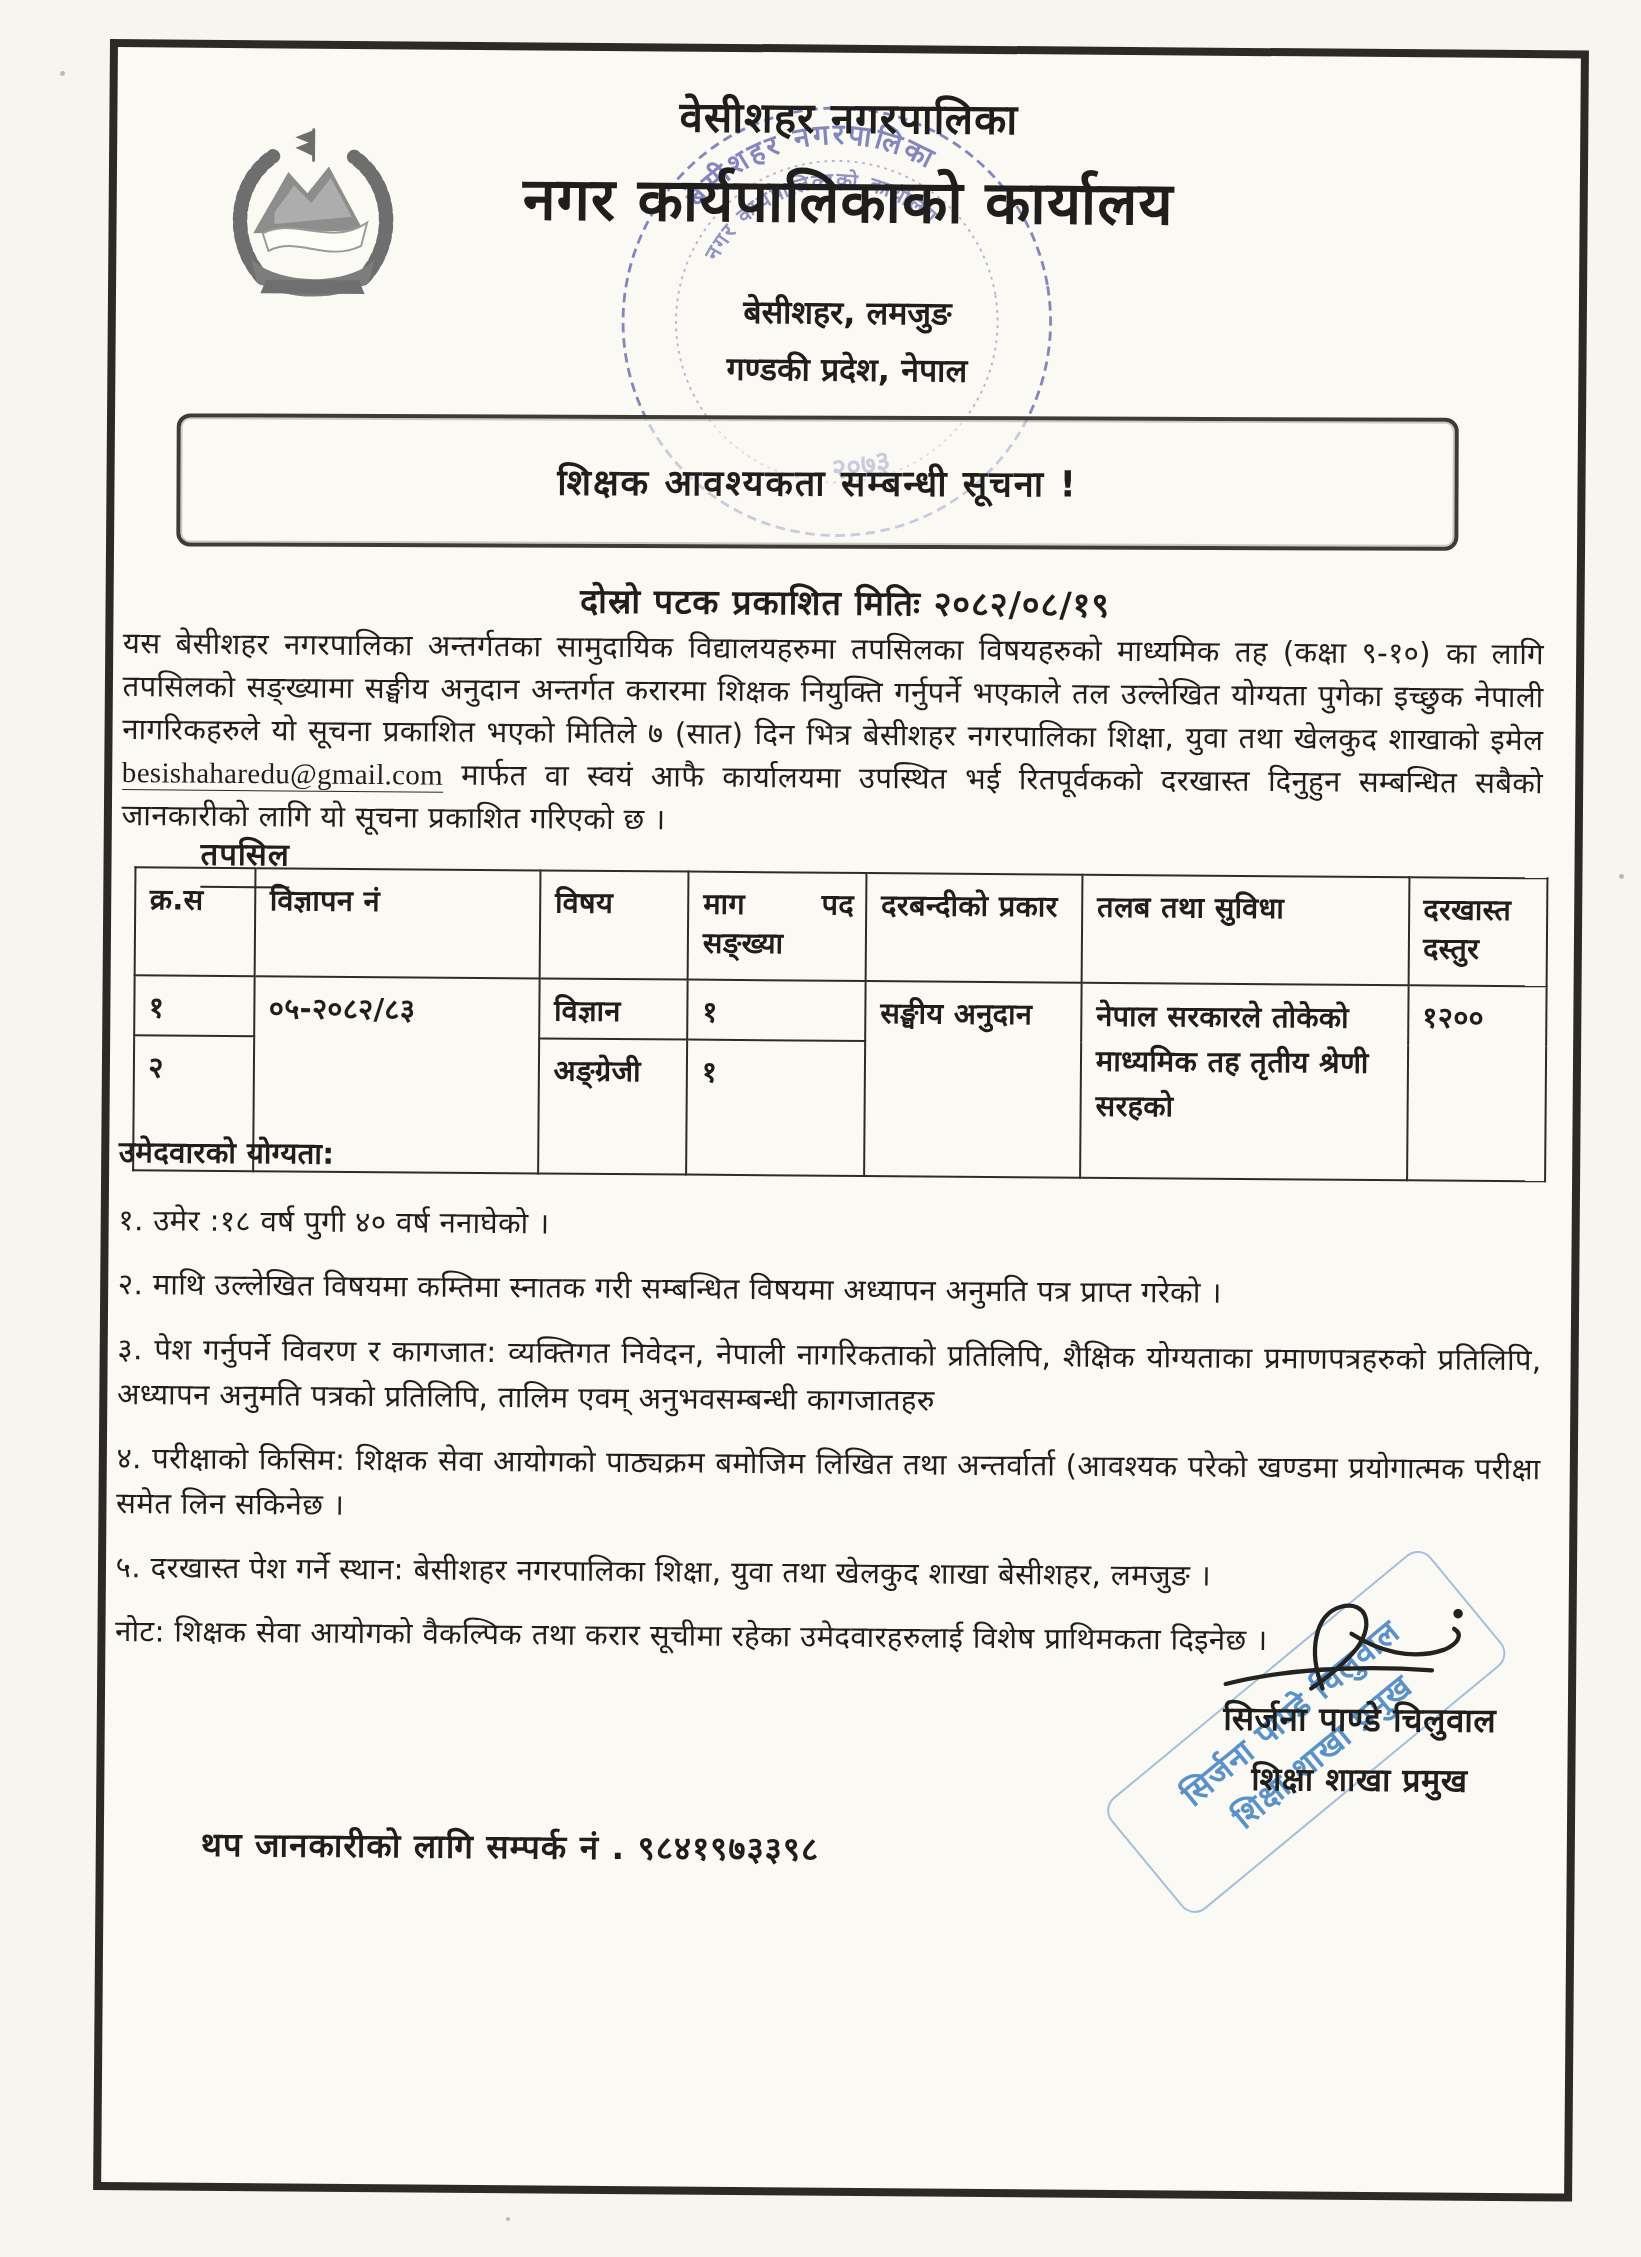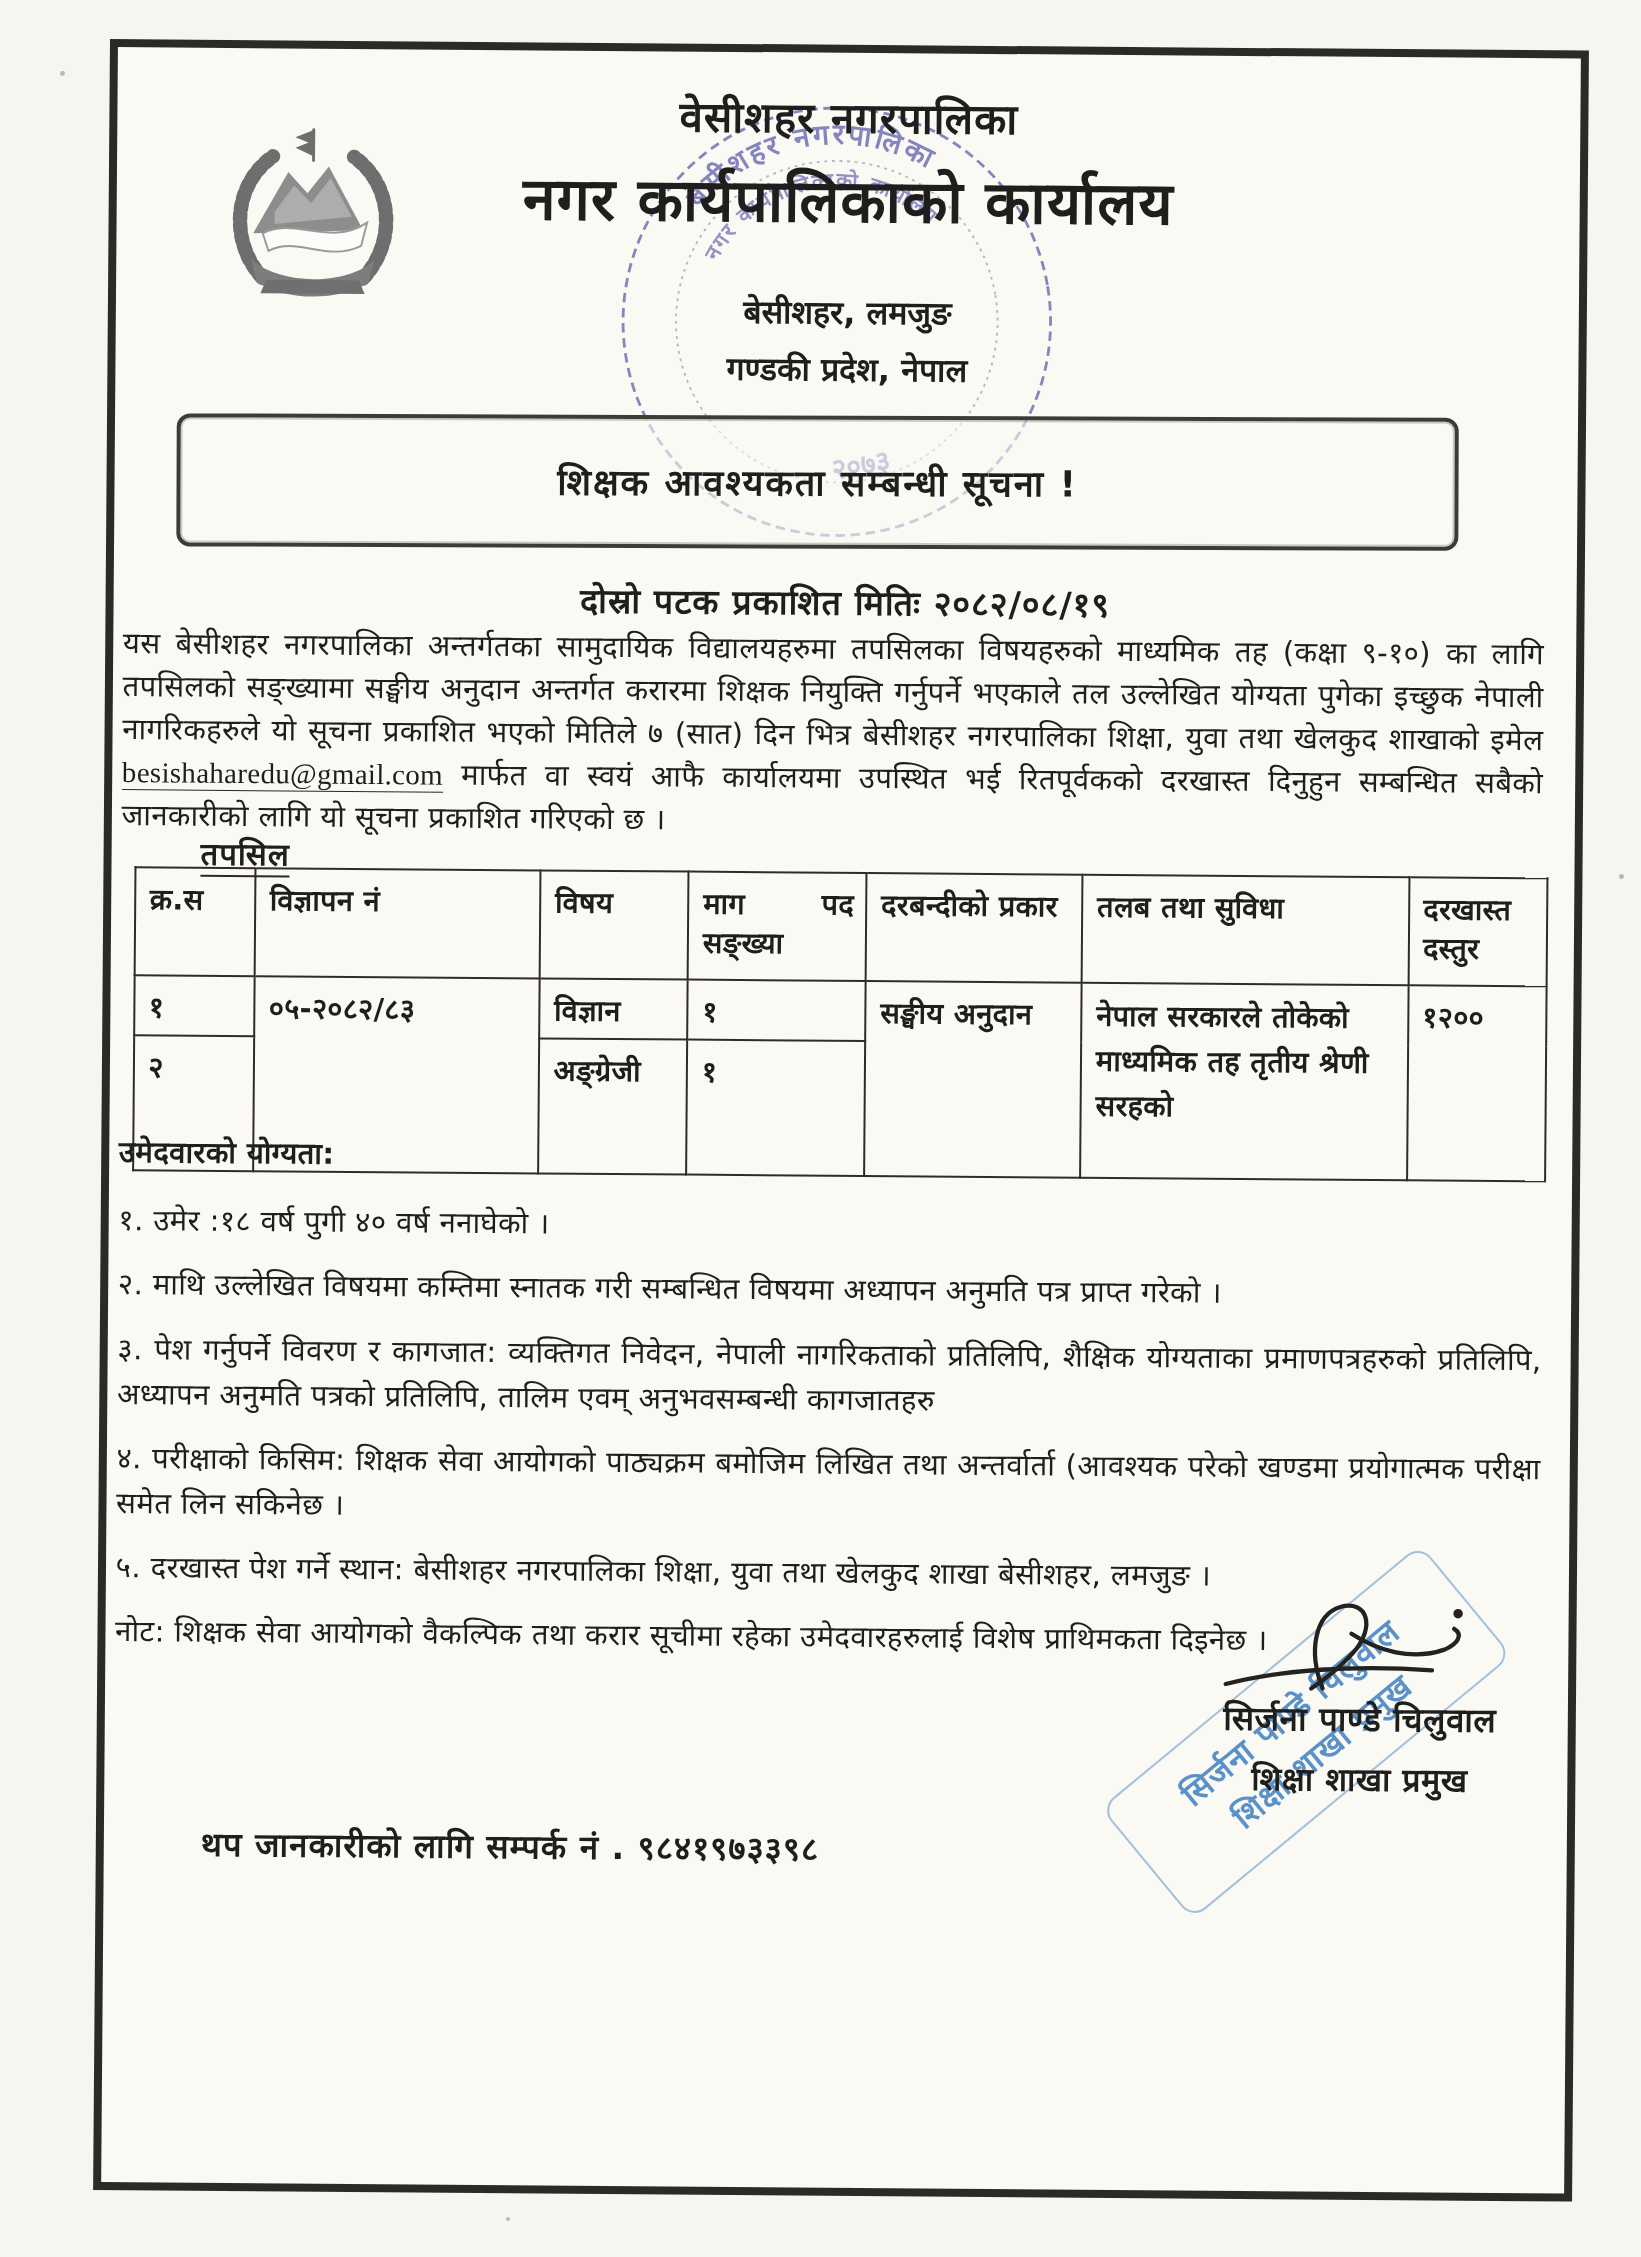--- a/index.html
+++ b/index.html
@@ -60,21 +60,21 @@
   .body-par{
     left:9.7px;top:575px;width:1421px;
     font-size:29.4px;line-height:43px;text-align:justify;font-weight:500;
     letter-spacing:0.3px;
   }
   .email{
     font-family:"Liberation Serif","DejaVu Serif",serif;
     font-size:29px;border-bottom:1.9px solid #2a2925;padding-bottom:1px;
   }
   .tapasil{left:89px;top:784px;font-size:31px;font-weight:600;
-    border-bottom:2.9px solid #2a2925;padding-bottom:1px;letter-spacing:1px;font-family:Liberation Mono, monospace;}
+    border-bottom:2.9px solid #2a2925;padding-bottom:12px;letter-spacing:1px;font-family:Liberation Mono, monospace;}
 
   
   .vac-table-wrap{left:23px;top:819px;width:1414px;}
   table.vac{border-collapse:collapse;width:100%;table-layout:fixed;}
   table.vac th,table.vac td{
     border:2.9px solid #2e2c29;
     font-size:29px;font-weight:600;
     vertical-align:top;text-align:left;
     padding:9.7px 11.6px 7.7px 13.5px;
     letter-spacing:0.3px;

